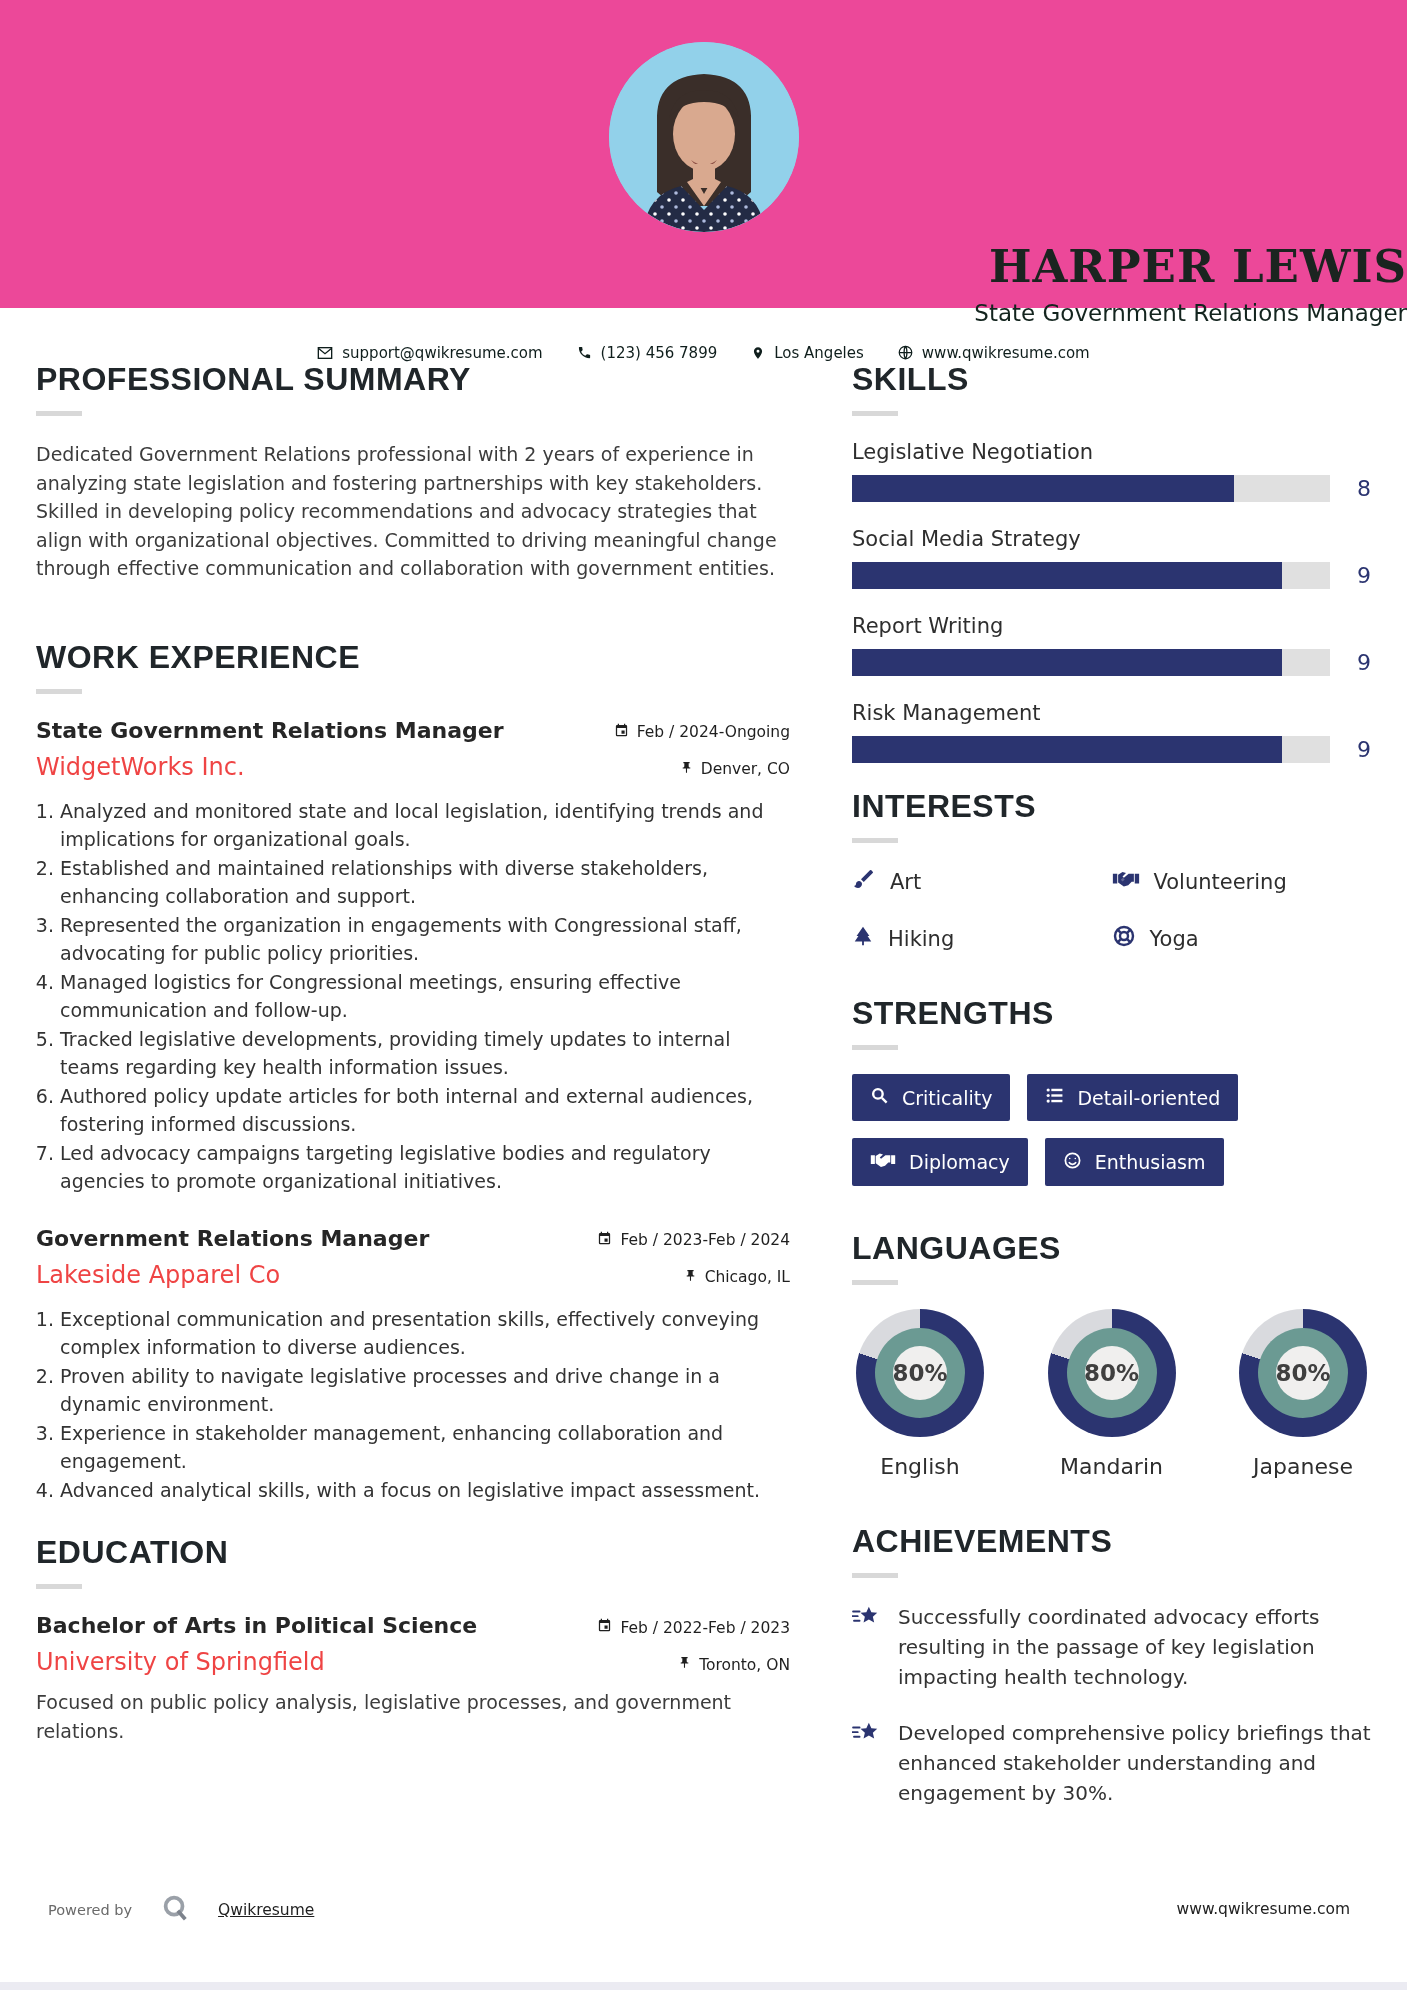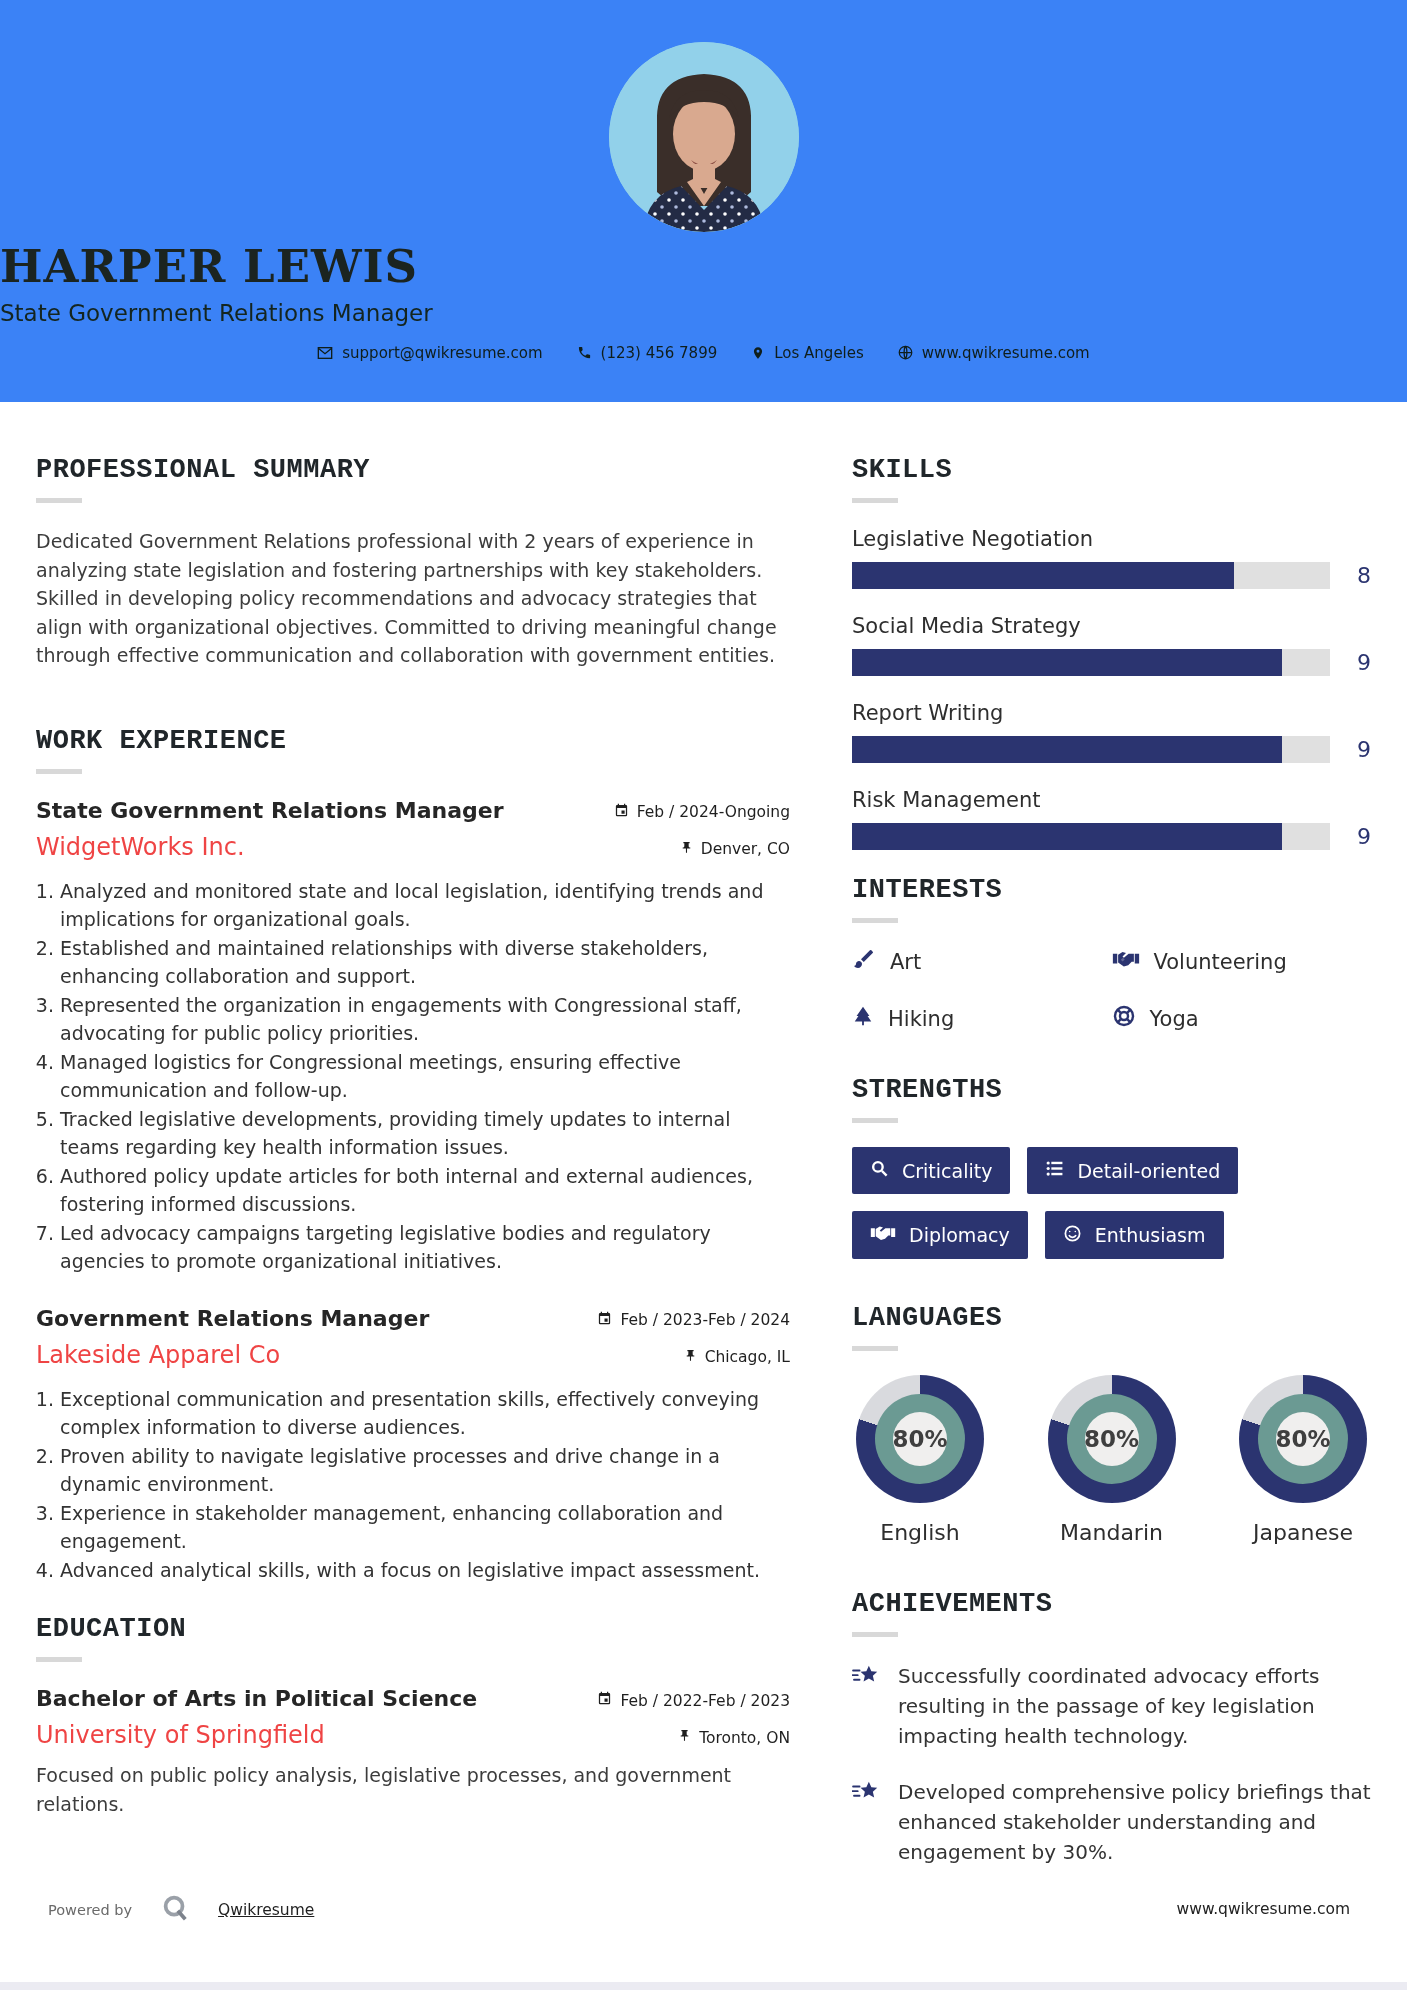--- a/index.html
+++ b/index.html
@@ -2,39 +2,39 @@
 <html><head>
 <meta charset="utf-8">
 <style>
   * { box-sizing: border-box; }
   html,body { margin:0; padding:0; }
   body {
     width:1407px; height:1990px; position:relative; overflow:hidden;
     background:#ffffff; font-family:"DejaVu Sans", sans-serif; color:#333;
   }
   
-  .header { background:#3b82f6; height:402px; text-align:left; }
+  .header { background:#ec4899; height:308px; text-align:right; }
   .photo {
     width:190px; height:190px; border-radius:50%; overflow:hidden;
     margin:0 auto; position:relative; top:42px; background:#92d1ea;
   }
   .name {
     font-family:"DejaVu Serif", serif; font-weight:bold; font-size:45px;
     letter-spacing:1px; color:#1b2420; margin-top:52px; line-height:1.1;
   }
   .title { font-size:23px; color:#14251f; margin-top:8px; }
   .contact { margin-top:18px; display:flex; justify-content:center; gap:34px; font-size:15px; color:#0f1e1c; }
   .contact-item { display:inline-flex; align-items:center; gap:9px; }
   .contact-item svg { display:block; }
   
   .main { display:flex; padding:53px 36px 0; gap:62px; }
   .col-left { width:754px; flex:0 0 754px; }
   .col-right { flex:1; }
   h2.section {
-    font-family:Liberation Mono, monospace; font-size:27px; font-weight:bold;
+    font-family:Liberation Sans, sans-serif; font-size:32px; font-weight:bold;
     letter-spacing:.5px; color:#20262a; margin:0;
   }
   .rule { width:46px; height:5px; background:#d8d8d8; margin:13px 0 24px; }
   .summary-text { font-size:19px; line-height:28.5px; color:#3c3c3c; margin:0 0 56px; }
   
   .job { margin-bottom:30px; }
   .row { display:flex; justify-content:space-between; align-items:baseline; }
   .job-title { font-size:22px; font-weight:bold; color:#262626; }
   .job-meta { font-size:15.5px; color:#1f1f1f; display:inline-flex; align-items:center; gap:8px; }
   .company { font-size:24px; color:#ef4444; margin-top:10px; }

